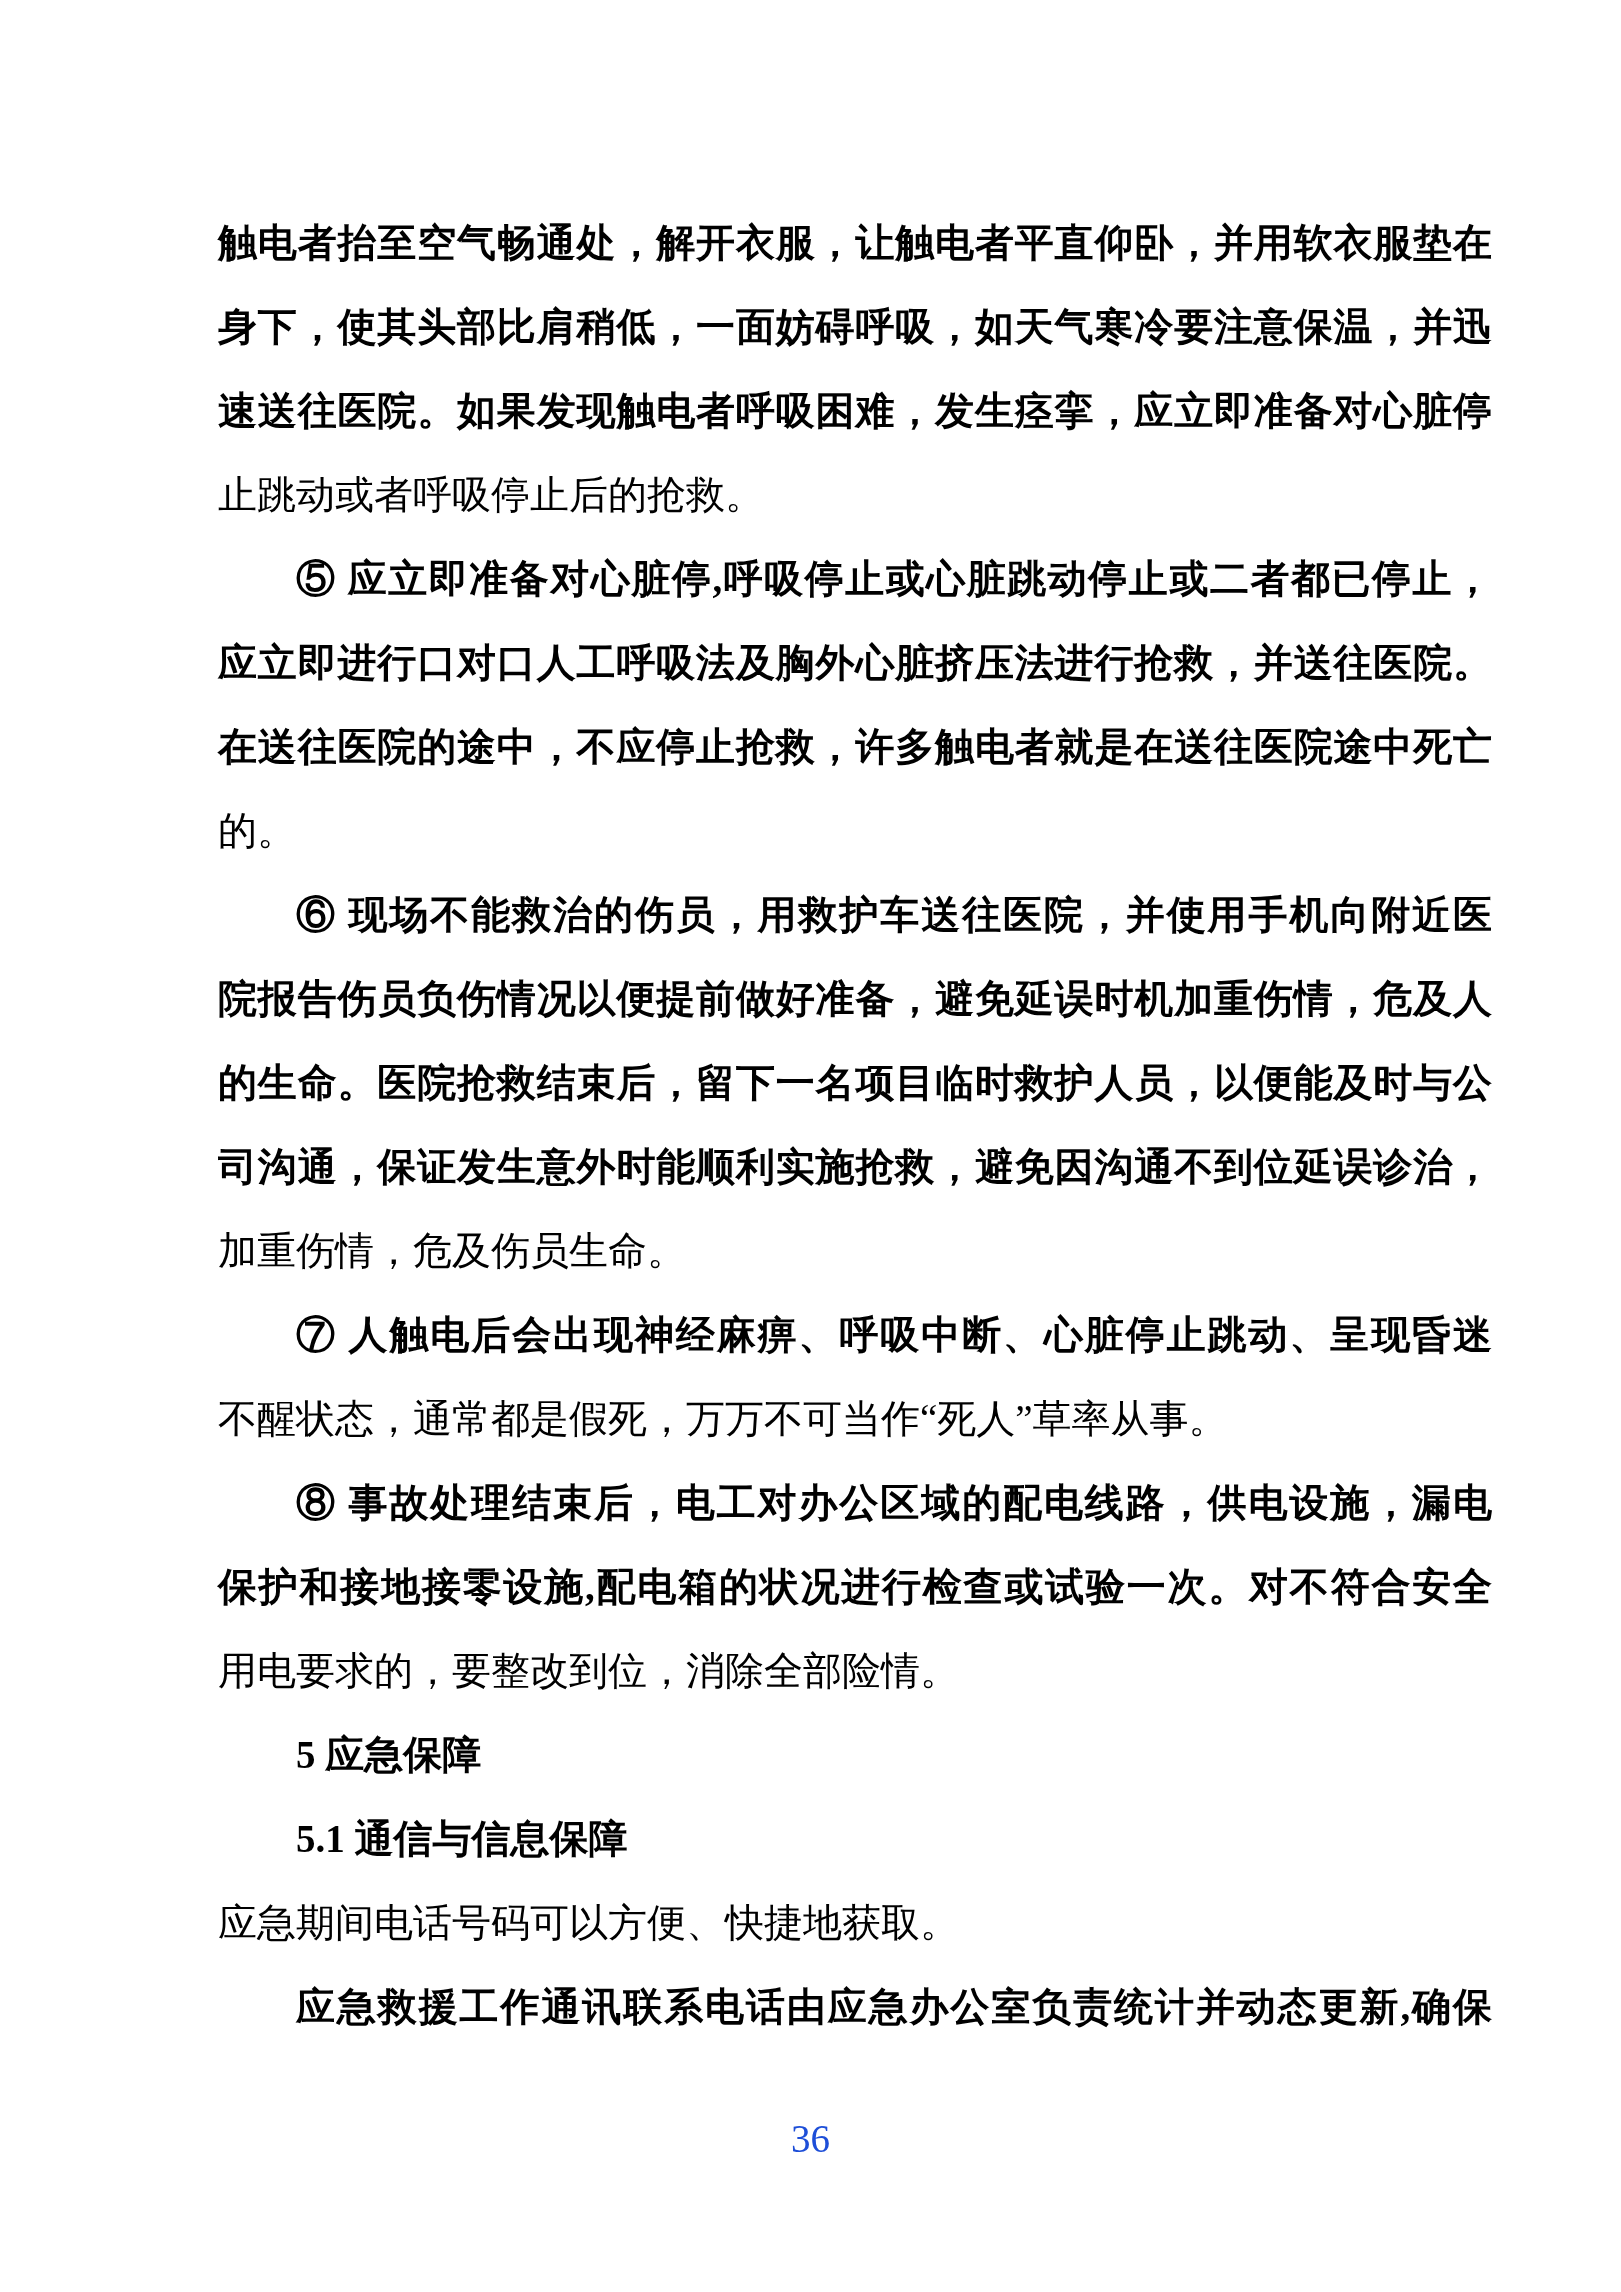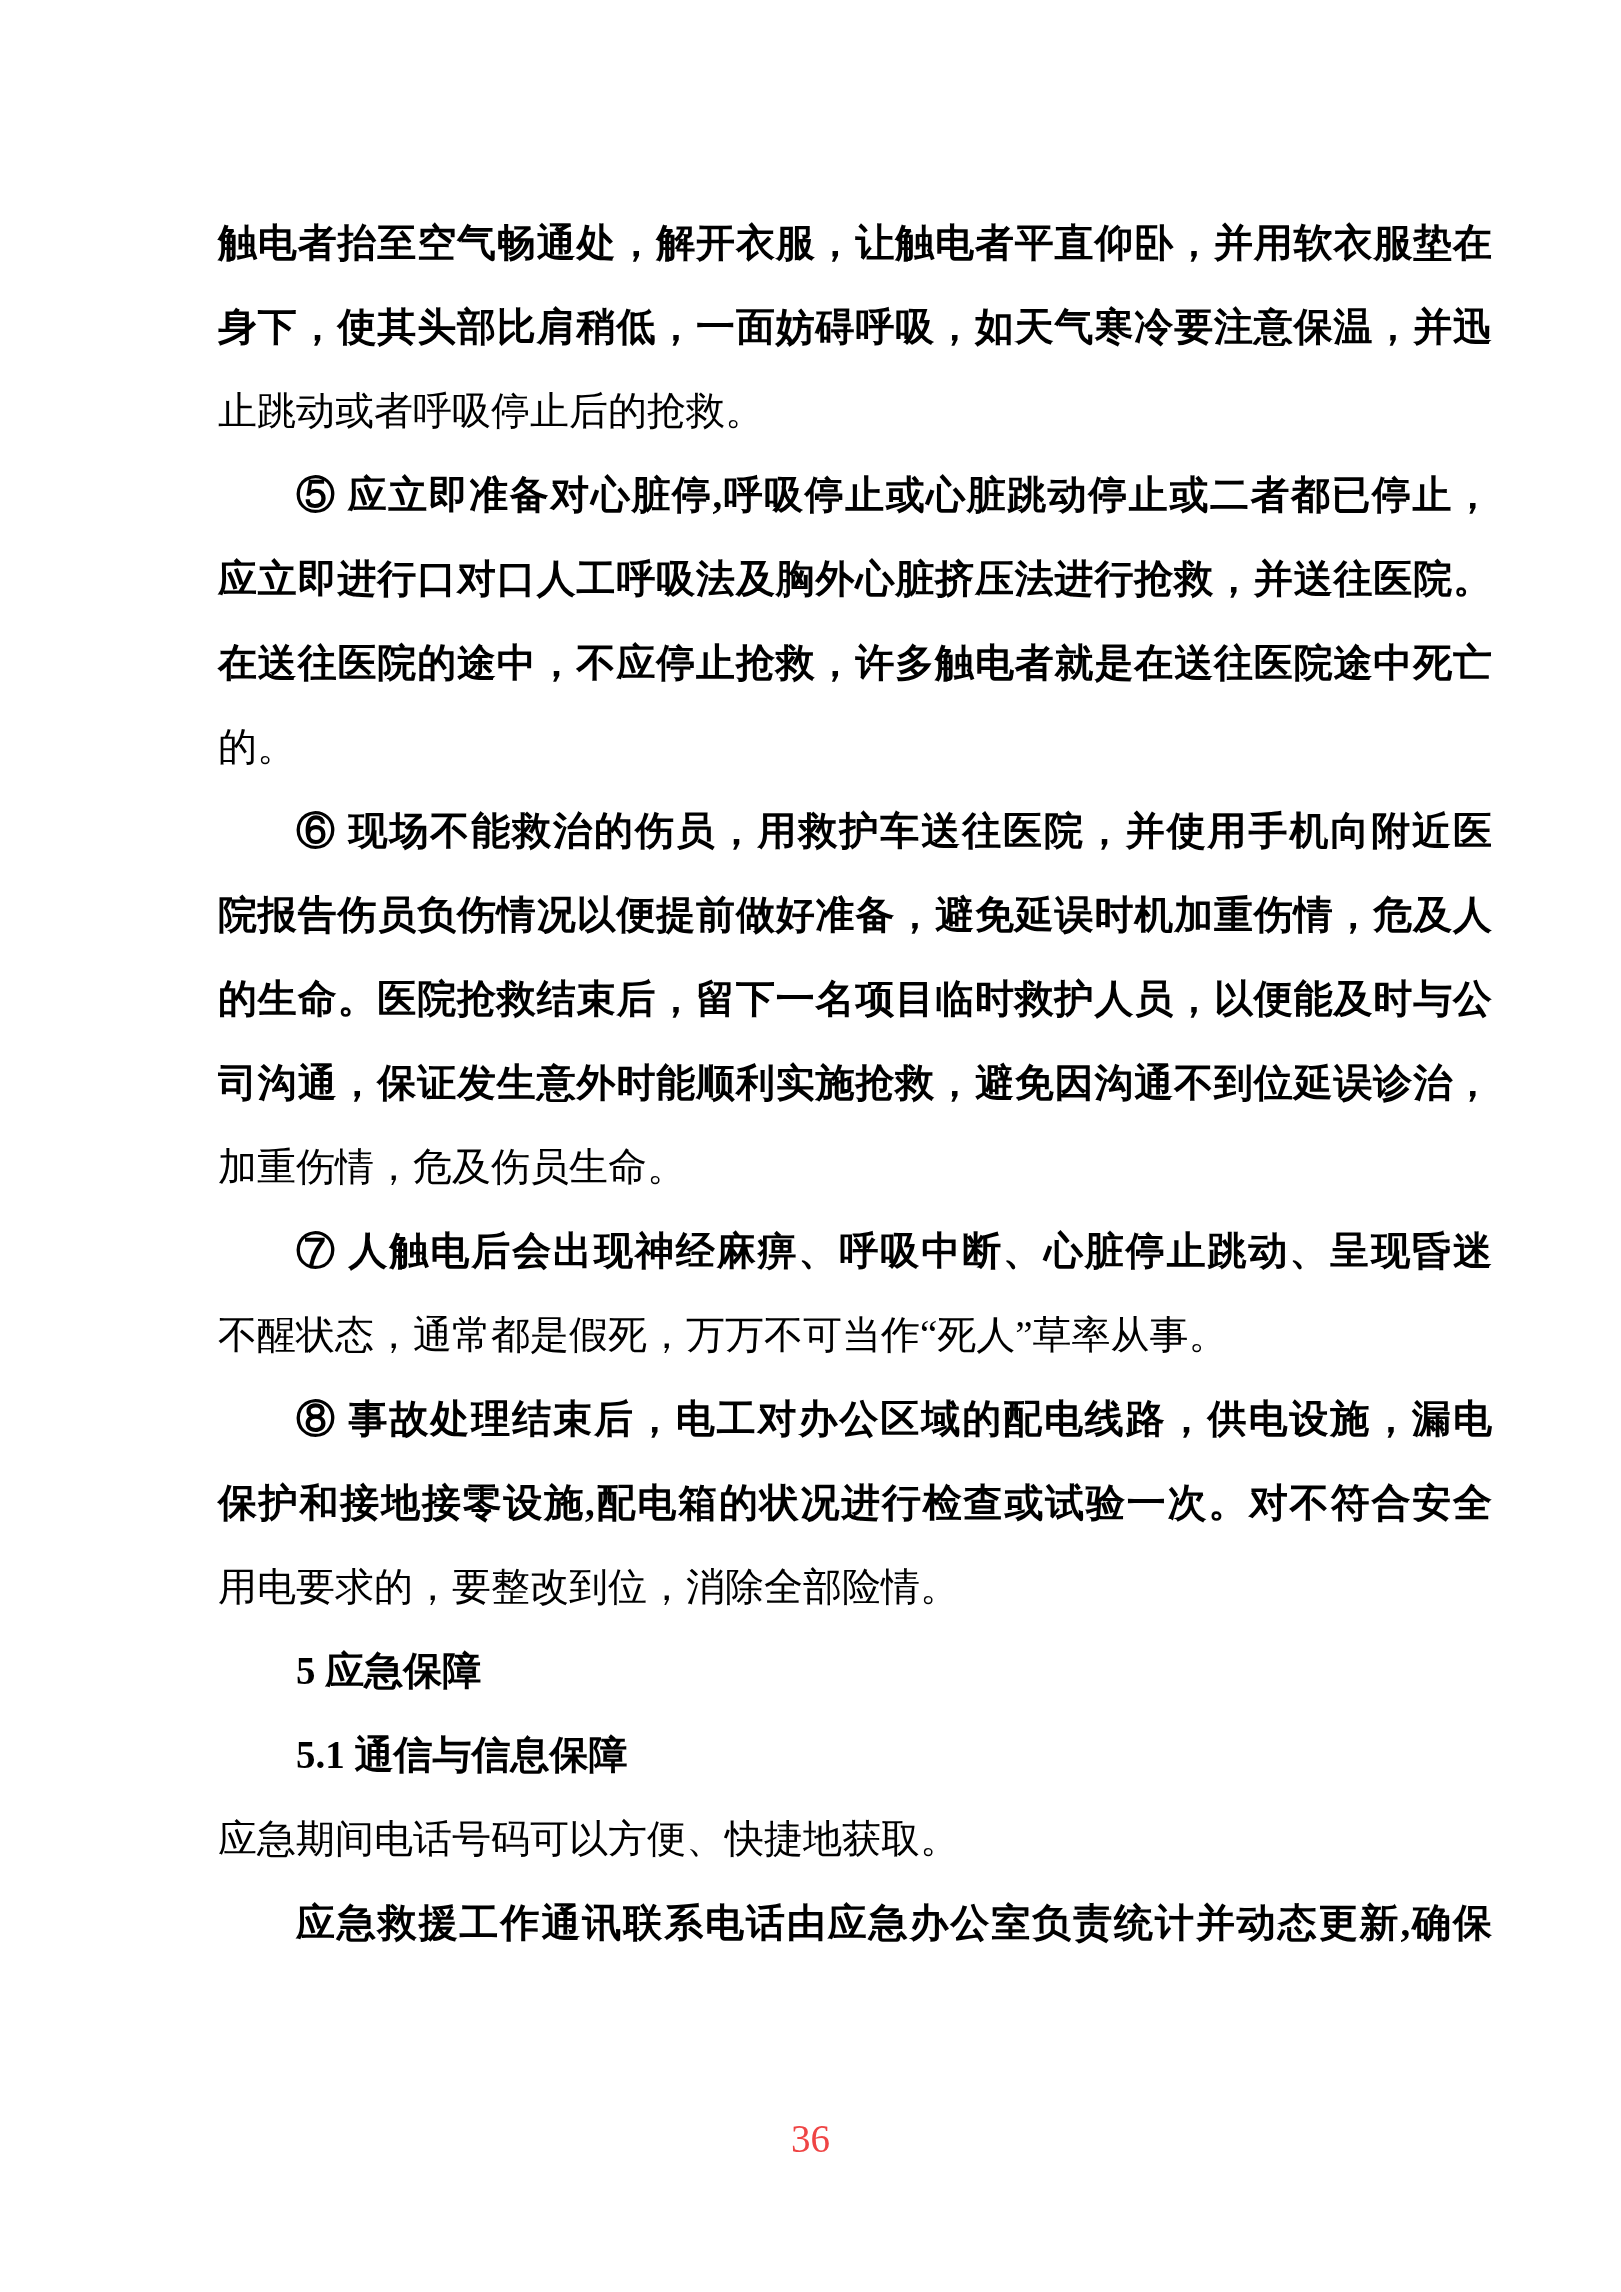--- a/index.html
+++ b/index.html
@@ -48,30 +48,31 @@
   .pagenum {
     position: absolute;
     top: 2109px;
     left: 0;
     width: 1621px;
     height: 59px;
     text-align: center;
     font-size: 39px;
     line-height: 59px;
     font-family: "Liberation Serif", "DejaVu Serif", serif;
-    color: #ef4444;
+    color: #1d4ed8;
   }
 </style>
 </head>
 <body>
 
 <div class="page">
   <div class="content">
     <div class="tline justify">触电者抬至空气畅通处，解开衣服，让触电者平直仰卧，并用软衣服垫在</div>
     <div class="tline justify">身下，使其头部比肩稍低，一面妨碍呼吸，如天气寒冷要注意保温，并迅</div>
+    <div class="tline justify">速送往医院。如果发现触电者呼吸困难，发生痉挛，应立即准备对心脏停</div>
     <div class="tline">止跳动或者呼吸停止后的抢救。</div>
     <div class="tline indent justify">⑤ 应立即准备对心脏停,呼吸停止或心脏跳动停止或二者都已停止，</div>
     <div class="tline justify">应立即进行口对口人工呼吸法及胸外心脏挤压法进行抢救，并送往医院。</div>
     <div class="tline justify">在送往医院的途中，不应停止抢救，许多触电者就是在送往医院途中死亡</div>
     <div class="tline">的。</div>
     <div class="tline indent justify">⑥ 现场不能救治的伤员，用救护车送往医院，并使用手机向附近医</div>
     <div class="tline justify">院报告伤员负伤情况以便提前做好准备，避免延误时机加重伤情，危及人</div>
     <div class="tline justify">的生命。医院抢救结束后，留下一名项目临时救护人员，以便能及时与公</div>
     <div class="tline justify">司沟通，保证发生意外时能顺利实施抢救，避免因沟通不到位延误诊治，</div>
     <div class="tline">加重伤情，危及伤员生命。</div>

